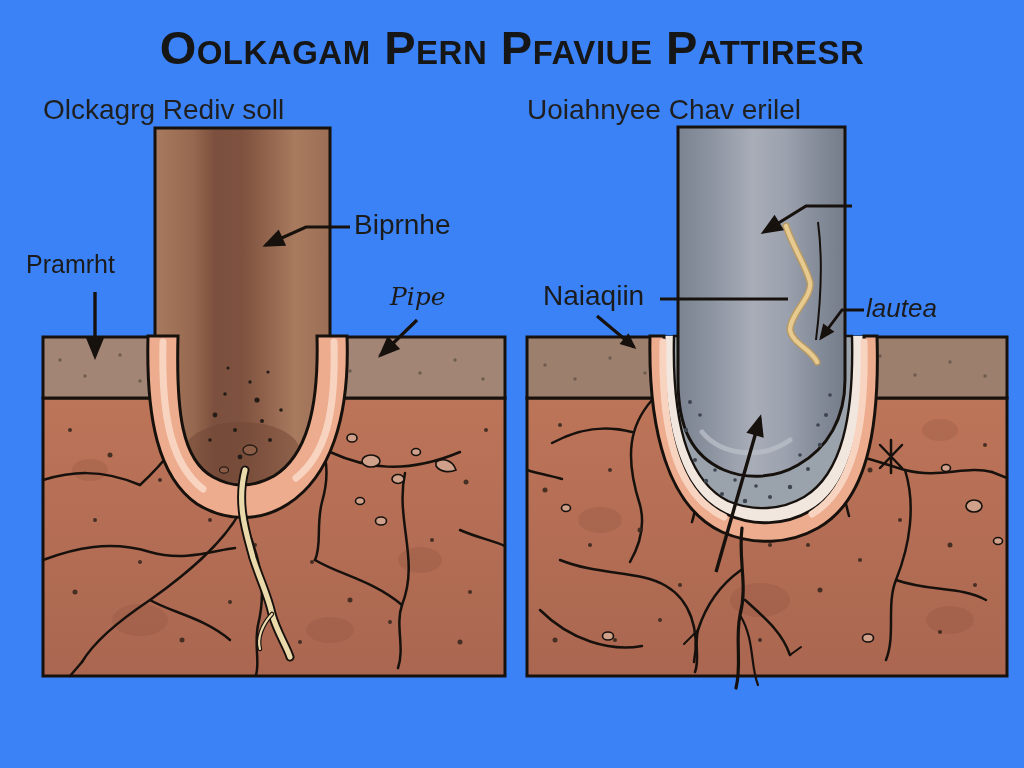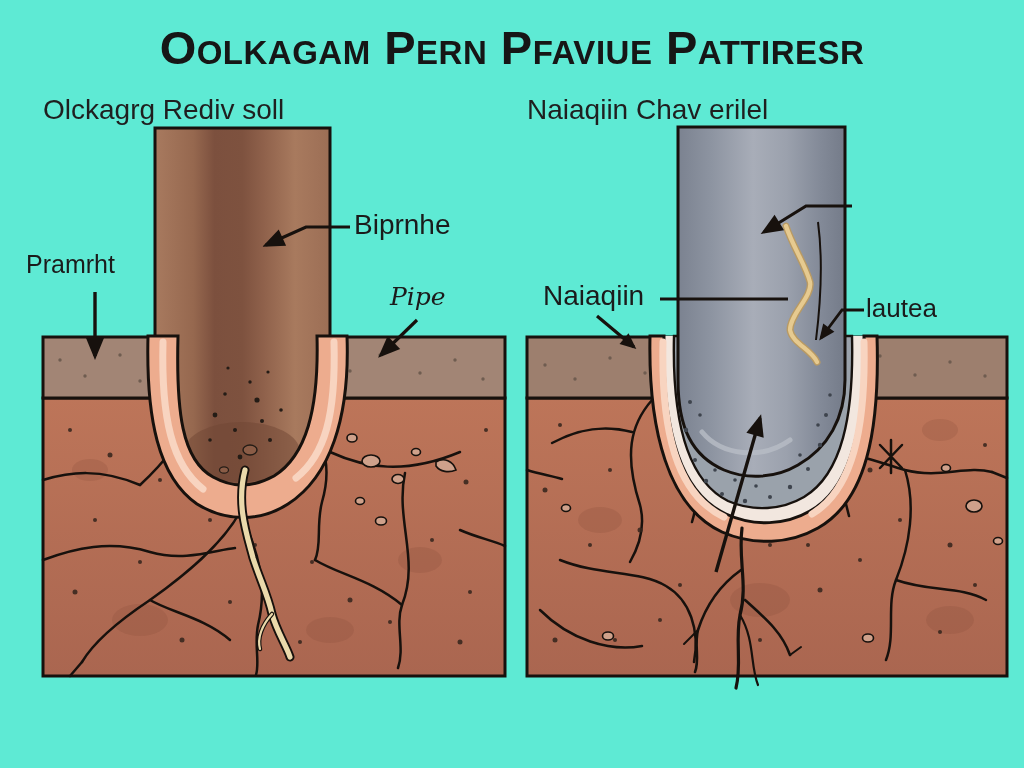--- a/index.html
+++ b/index.html
@@ -1,30 +1,30 @@
 <!DOCTYPE html>
 <html><head>
 <meta charset="utf-8">
 <style>
   html,body{margin:0;padding:0;}
-  #stage{position:relative;width:1024px;height:768px;background:#5eead4;overflow:hidden;
+  #stage{position:relative;width:1024px;height:768px;background:#3b82f6;overflow:hidden;
          font-family:"Liberation Sans",sans-serif;color:#1b1b1b;}
   .abs{position:absolute;}
   #title{top:20px;left:0;width:1024px;text-align:center;font-size:47px;font-weight:700;
          font-variant:small-caps;letter-spacing:.5px;color:#161616;white-space:nowrap;}
   .subtitle{top:94px;font-size:28px;color:#1f1f1f;}
   #subtitle-left{left:43px;width:462px;}
   #subtitle-right{left:527px;width:480px;}
   .lbl{font-size:25px;color:#1b1b1b;white-space:nowrap;}
   #lbl-pramrht{left:26px;top:250px;}
   #lbl-biprnhe{left:354px;top:209px;font-size:28px;}
   #lbl-rcdta{left:390px;top:282px;font-family:"DejaVu Serif",serif;font-style:italic;}
   #lbl-naiaqiin{left:543px;top:280px;font-size:28px;}
   #lbl-rapsaainch{left:853px;top:185px;width:172px;font-size:26px;line-height:1.2;white-space:normal;}
-  #lbl-lautea{left:866px;top:293px;font-size:26px;}
+  #lbl-lautea{left:866px;top:293px;font-size:26px;font-style:italic;}
   .caption{font-size:30px;text-align:center;color:#202020;line-height:1.2;}
   #caption-left{left:43px;top:694px;width:462px;}
   #caption-right{left:527px;top:686px;width:480px;}
   svg{position:absolute;left:0;top:0;}
 </style>
 </head>
 <body>
 
 <div id="stage">
 
@@ -288,21 +288,21 @@
       <line x1="597" y1="316" x2="634" y2="347" stroke="#17110d" stroke-width="3.2" marker-end="url(#ah)"></line>
       <polyline points="852,206 806,206 764,232" fill="none" stroke="#17110d" stroke-width="3.2" marker-end="url(#ahL)"></polyline>
       <polyline points="864,310 842,310 821,338" fill="none" stroke="#17110d" stroke-width="2.8" marker-end="url(#ah)"></polyline>
       <line x1="716" y1="572" x2="760" y2="418" stroke="#17110d" stroke-width="3.4" marker-end="url(#ahL)"></line>
     </g>
   </svg>
 
   <div id="title" class="abs">Oolkagam Pern Pfaviue Pattiresr</div>
 
   <div id="subtitle-left" class="abs subtitle">Olckagrg Rediv soll</div>
-  <div id="subtitle-right" class="abs subtitle">Naiaqiin Chav erilel</div>
+  <div id="subtitle-right" class="abs subtitle">Uoiahnyee Chav erilel</div>
 
   <div id="lbl-pramrht" class="abs lbl">Pramrht</div>
   <div id="lbl-biprnhe" class="abs lbl">Biprnhe</div>
   <div id="lbl-rcdta" class="abs lbl">Pipe</div>
 
   <div id="lbl-naiaqiin" class="abs lbl">Naiaqiin</div>
   <div id="lbl-lautea" class="abs lbl">lautea</div>
 
 </div>
 

